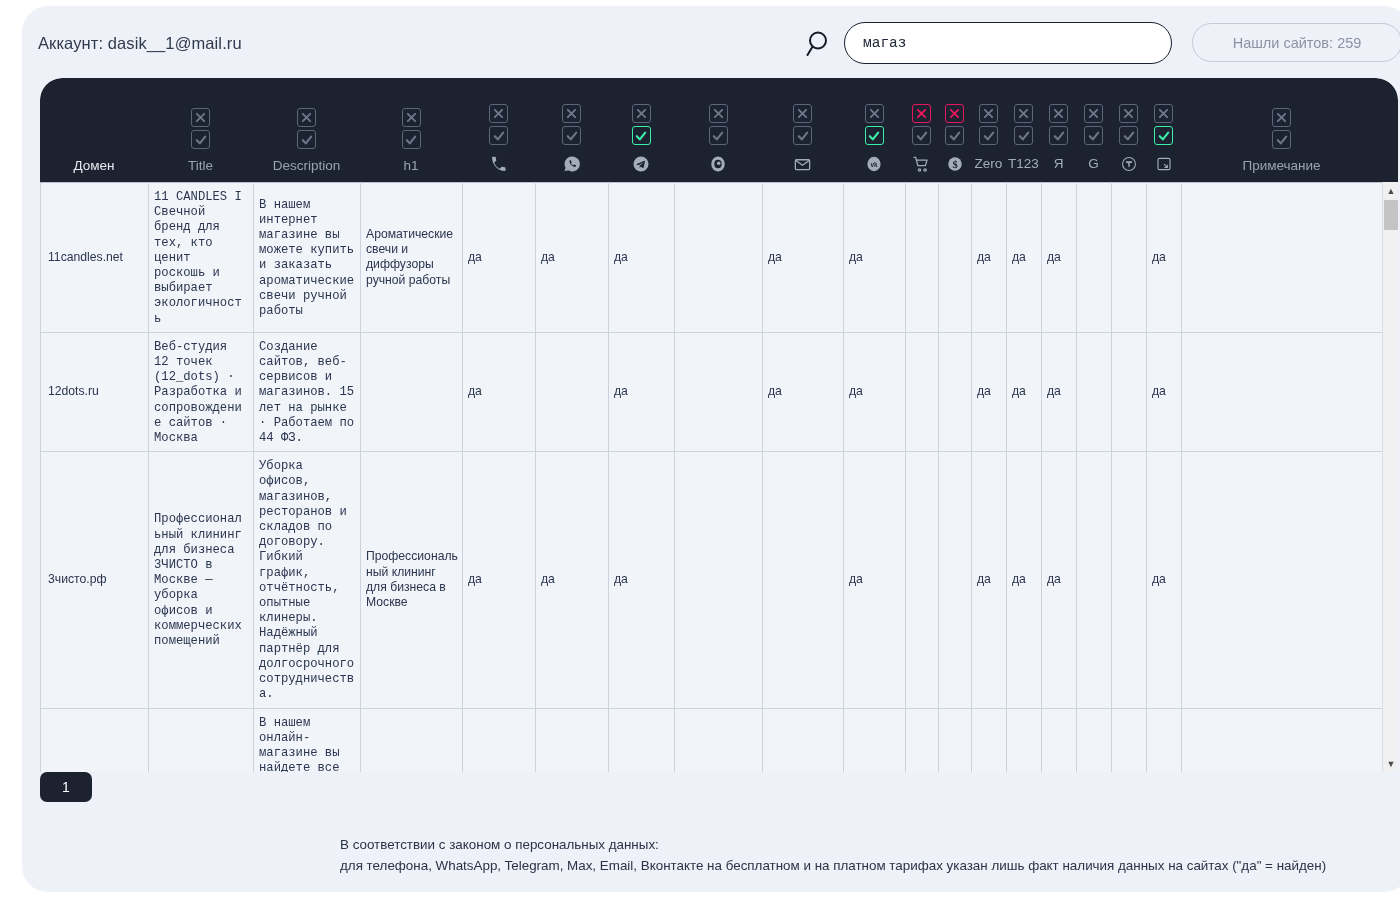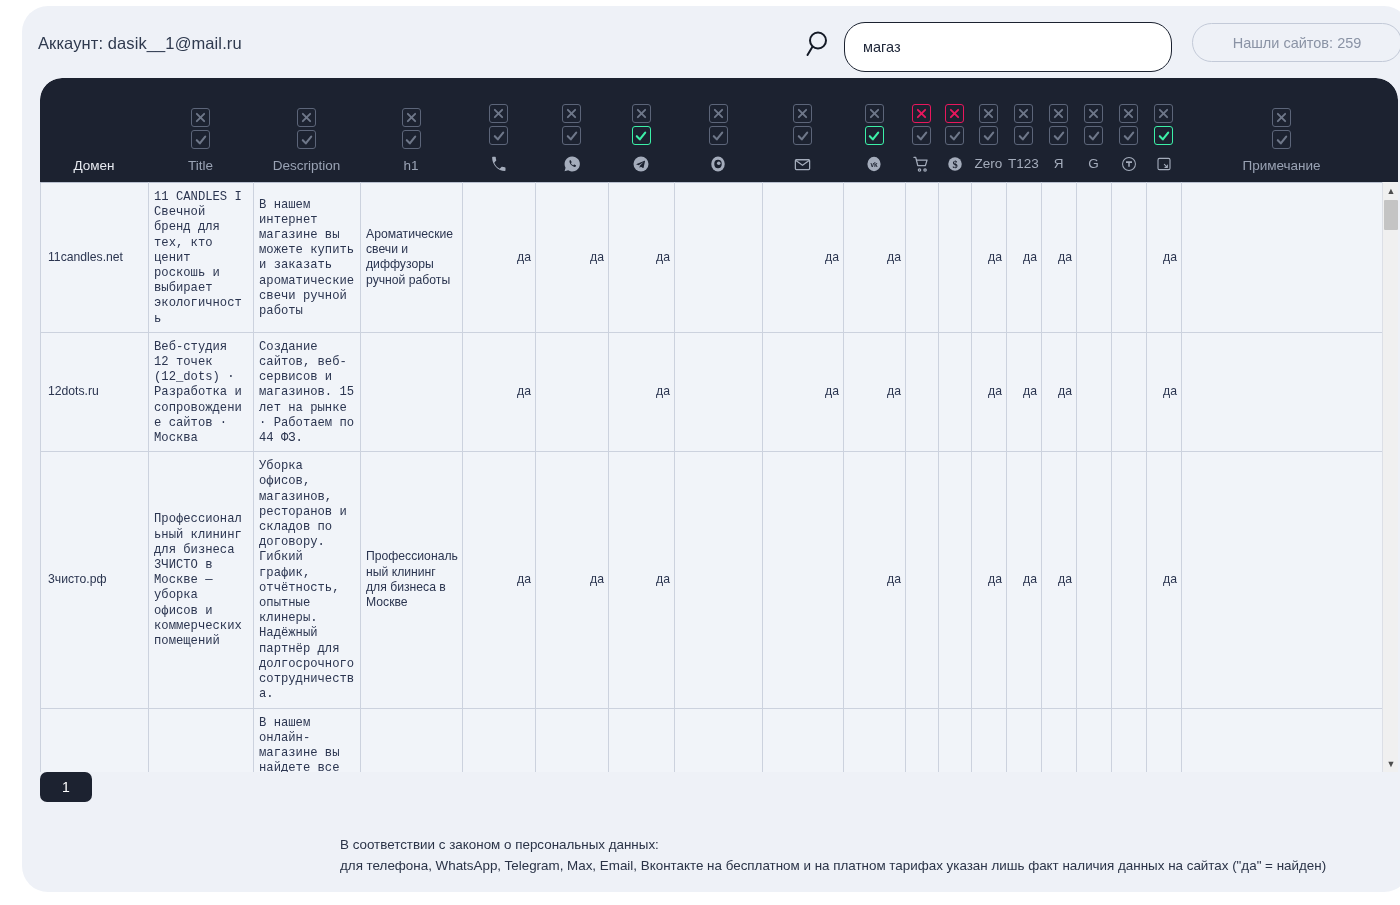--- a/index.html
+++ b/index.html
@@ -34,26 +34,26 @@
     white-space: nowrap;
   }
   .search-icon {
     position: absolute;
     left: 782px; top: 22px;
     width: 32px; height: 32px;
   }
   .search-box {
     position: absolute;
     left: 822px; top: 16px;
-    width: 328px; height: 50px;
+    width: 328px; height: 42px;
     background: #ffffff;
     border: 1.6px solid #1b2230;
     border-radius: 21px;
     padding: 0 18px;
-    font-family: Liberation Sans, sans-serif;
+    font-family: Liberation Mono, monospace;
     font-size: 14.5px;
     color: #20283a;
     outline: none;
   }
   .count-badge {
     position: absolute;
     left: 1170px; top: 17px;
     width: 210px; height: 39px;
     border: 1px solid #c3cad8;
     border-radius: 20px;
@@ -155,21 +155,21 @@
     overflow-wrap: break-word;
   }
   .tbl tr td:first-child { border-left: 1px solid #ccd2de; }
   .tbl tr:first-child td { border-top: 1px solid #b9c0cf; }
   .c-domain {
     color: #3b48e8;
     font-size: 14px;
     padding-left: 7px !important;
     cursor: pointer;
   }
-  .c-ya { text-align: right; color: #2b3550; font-size: 12px; }
+  .c-ya { text-align: left; color: #2b3550; font-size: 12px; }
   .c-text { vertical-align: top; padding-top: 7px !important; font-family: Liberation Mono, monospace; }
   .c-mid { vertical-align: middle; }
 
   
   .vsb {
     position: absolute;
     right: 0; top: 104px;
     width: 16px; height: 590px;
     background: #f0f0f0;
     border-left: 1px solid #dcdfe6;

